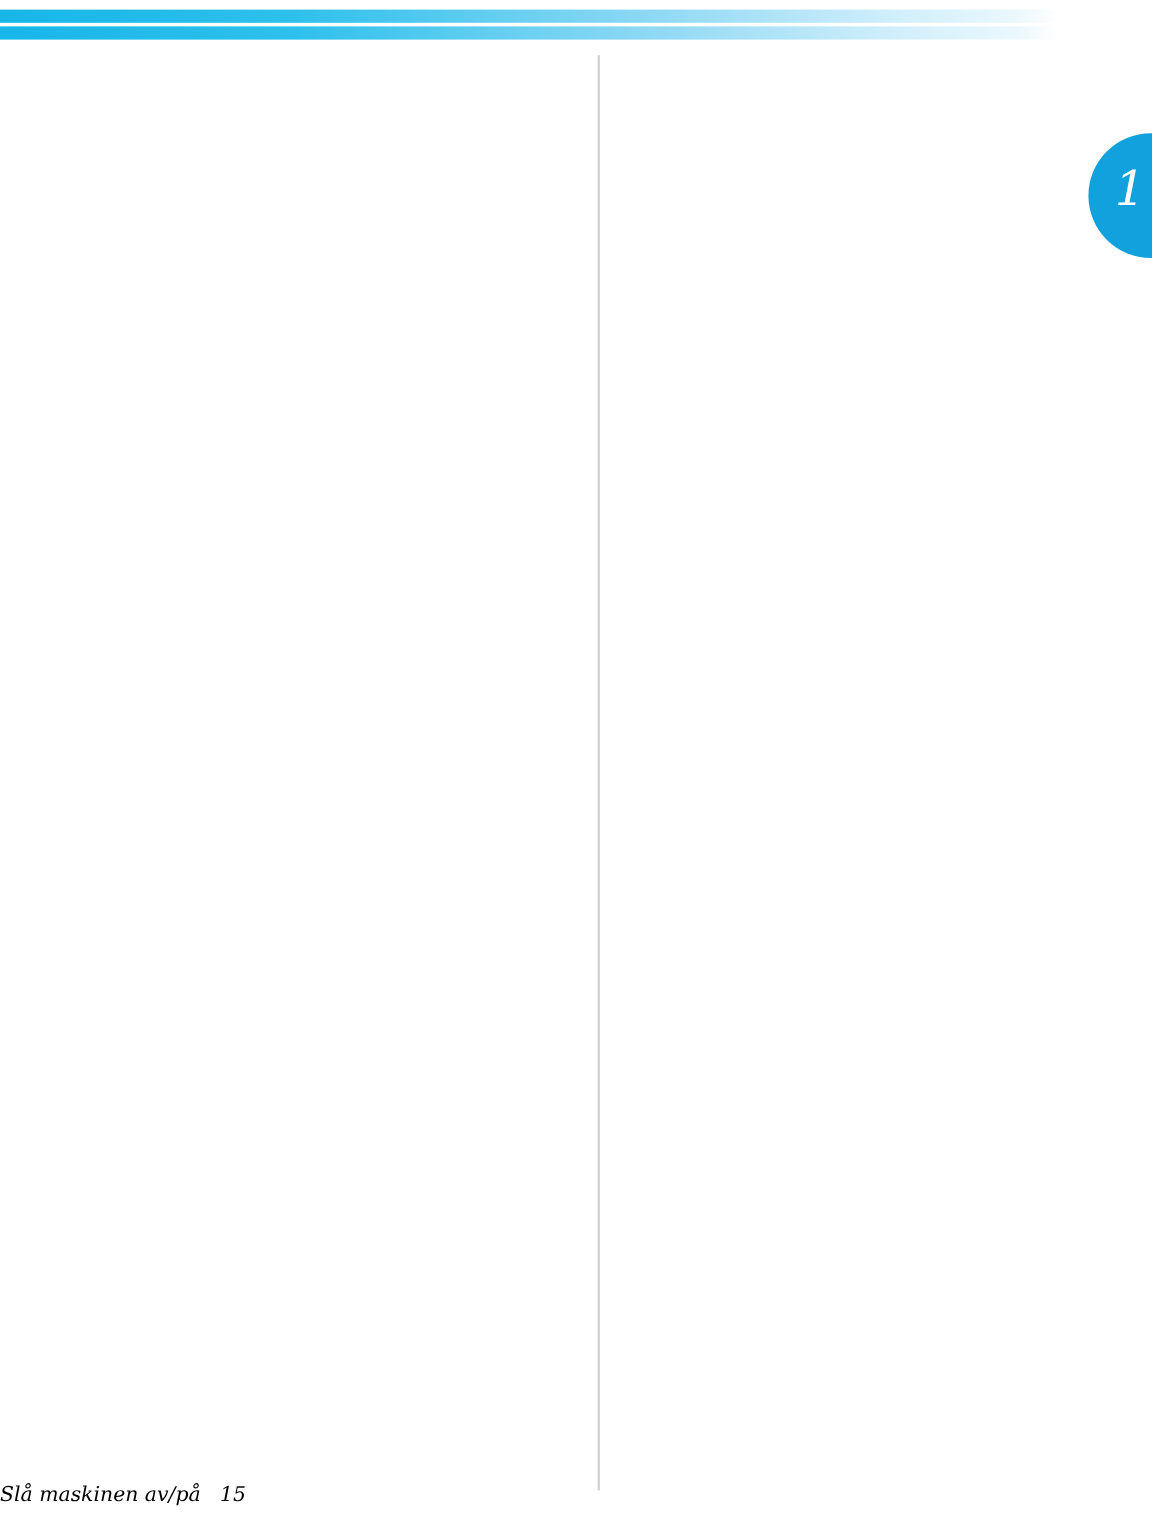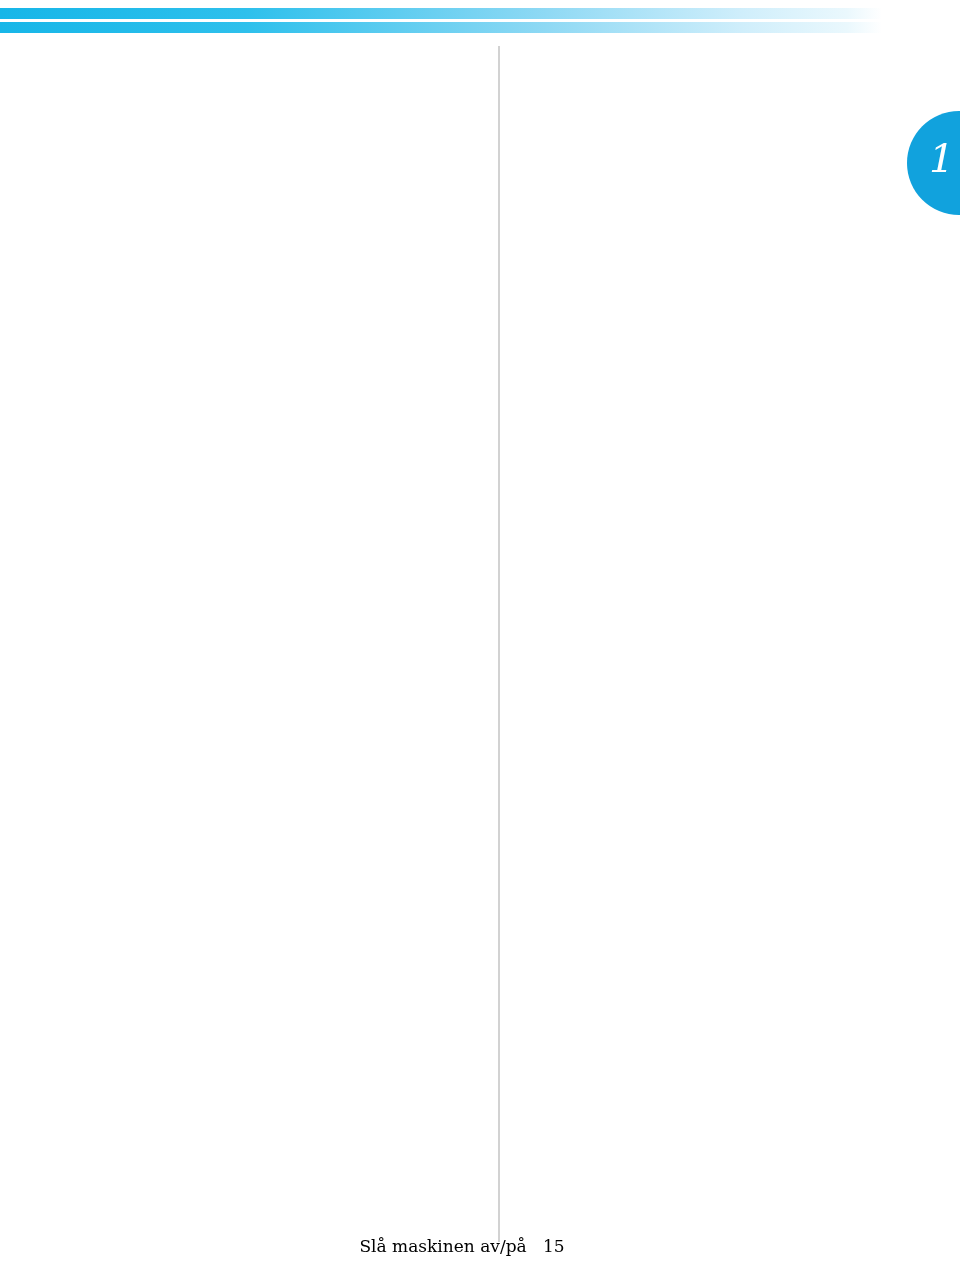--- a/index.html
+++ b/index.html
@@ -10,21 +10,21 @@
   #topbars{position:absolute;left:0;top:0;width:882px;height:34px;}
   .bar{position:absolute;left:0;height:11px;width:882px;
        background:linear-gradient(to right,#17b6e8 0%,#2ec0ec 28%,#8fd9f4 62%,#cfeefb 84%,#eaf8fd 96%,#ffffff 100%);}
   #bar1{top:8px;}
   #bar2{top:22px;}
   
   #vdiv{position:absolute;left:498px;top:46px;width:2px;height:1196px;background:#d2d2d2;}
   
   #tab1{position:absolute;left:907px;top:111px;width:104px;height:104px;border-radius:50%;background:#11a2dd;}
   #tab1 span{position:absolute;left:22px;top:24px;font-family:"DejaVu Serif",serif;font-style:italic;font-size:40px;color:#fff;}
-  #footer{position:absolute;left:0;top:1236px;width:924px;text-align:center;font-family:"DejaVu Serif",serif;font-size:17px;}
+  #footer{position:absolute;left:0;top:1236px;width:924px;text-align:left;font-family:"DejaVu Serif",serif;font-style:italic;font-size:17px;}
 </style>
 </head>
 <body>
 
 <div id="topbars">
   <div class="bar" id="bar1"></div>
   <div class="bar" id="bar2"></div>
 </div>
 <div id="vdiv"></div>
 

